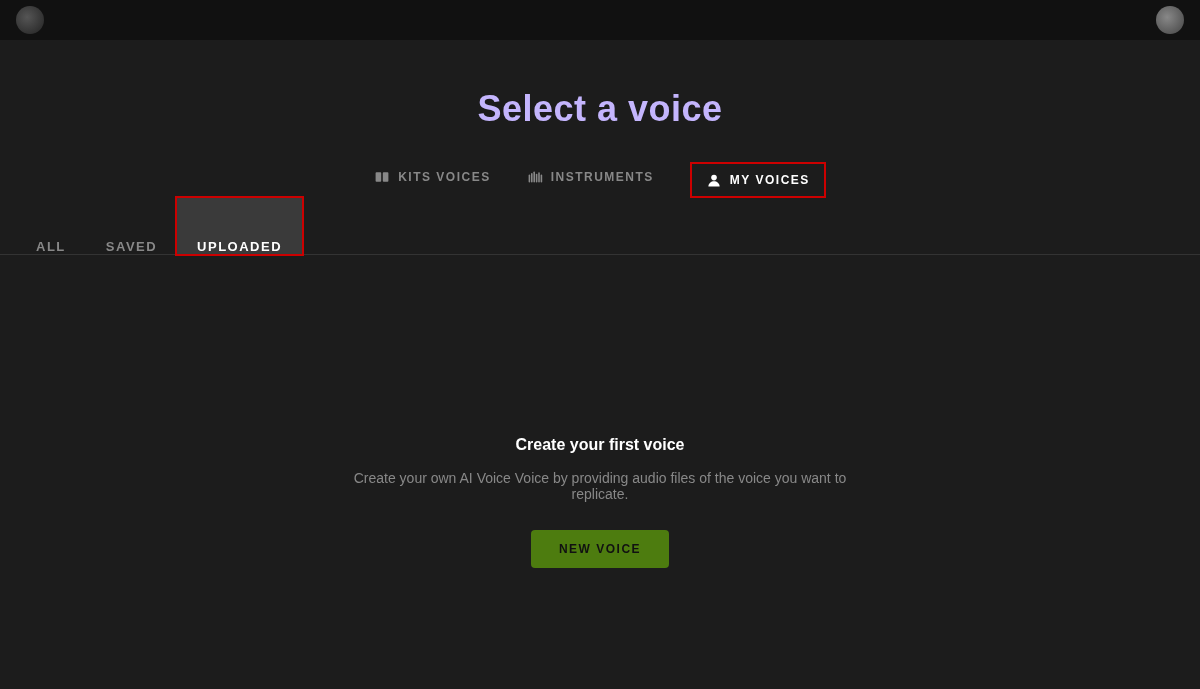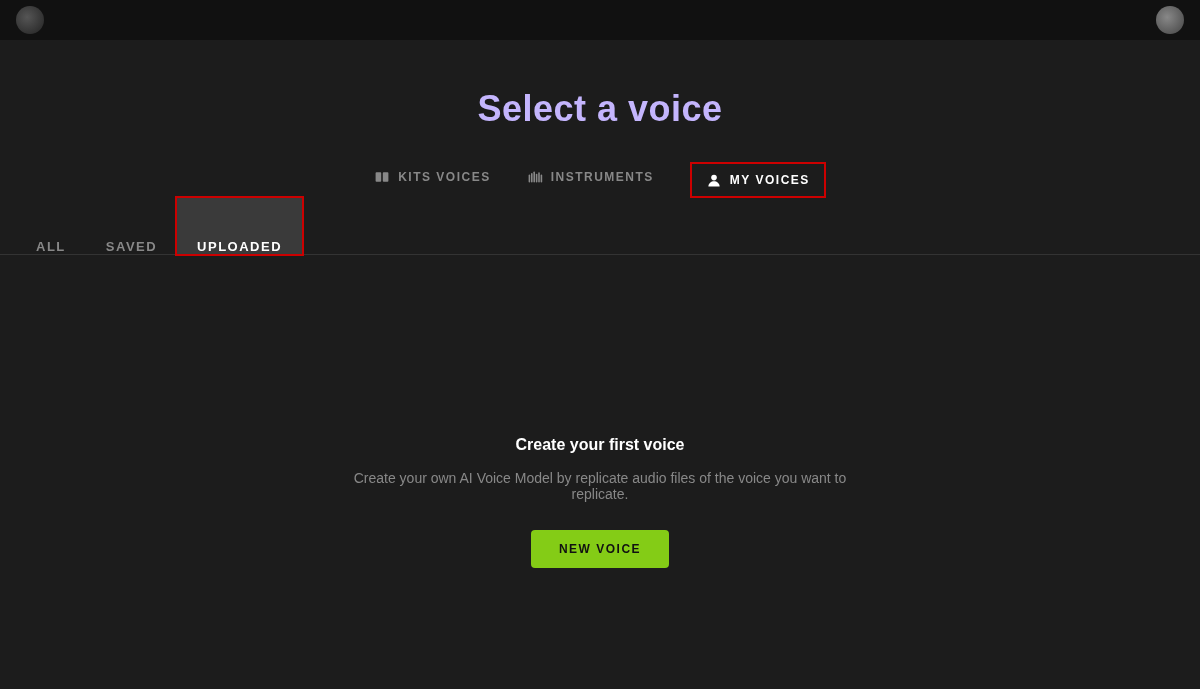--- a/index.html
+++ b/index.html
@@ -141,21 +141,21 @@
 
     .empty-state-desc {
       font-size: 14px;
       color: #888888;
       text-align: center;
       max-width: 500px;
     }
 
     .new-voice-btn {
       margin-top: 12px;
-      background-color: #84cc16;
+      background-color: #4d7c0f;
       color: #111111;
       border: none;
       padding: 12px 28px;
       font-size: 12px;
       font-weight: 700;
       letter-spacing: 1.5px;
       text-transform: uppercase;
       cursor: pointer;
       border-radius: 4px;
     }
@@ -244,17 +244,17 @@
       <div class="sub-tab active">
         <span>UPLOADED</span>
       </div>
 
 
     </div>
   </div>
 
   <div class="empty-state">
     <h2 class="empty-state-title">Create your first voice</h2>
-    <p class="empty-state-desc">Create your own AI Voice Model by replicate audio files of the voice you want to replicate.</p>
+    <p class="empty-state-desc">Create your own AI Voice Voice by providing audio files of the voice you want to replicate.</p>
     <button class="new-voice-btn">NEW VOICE</button>
   </div>
 
 </div>
 
 </body></html>

